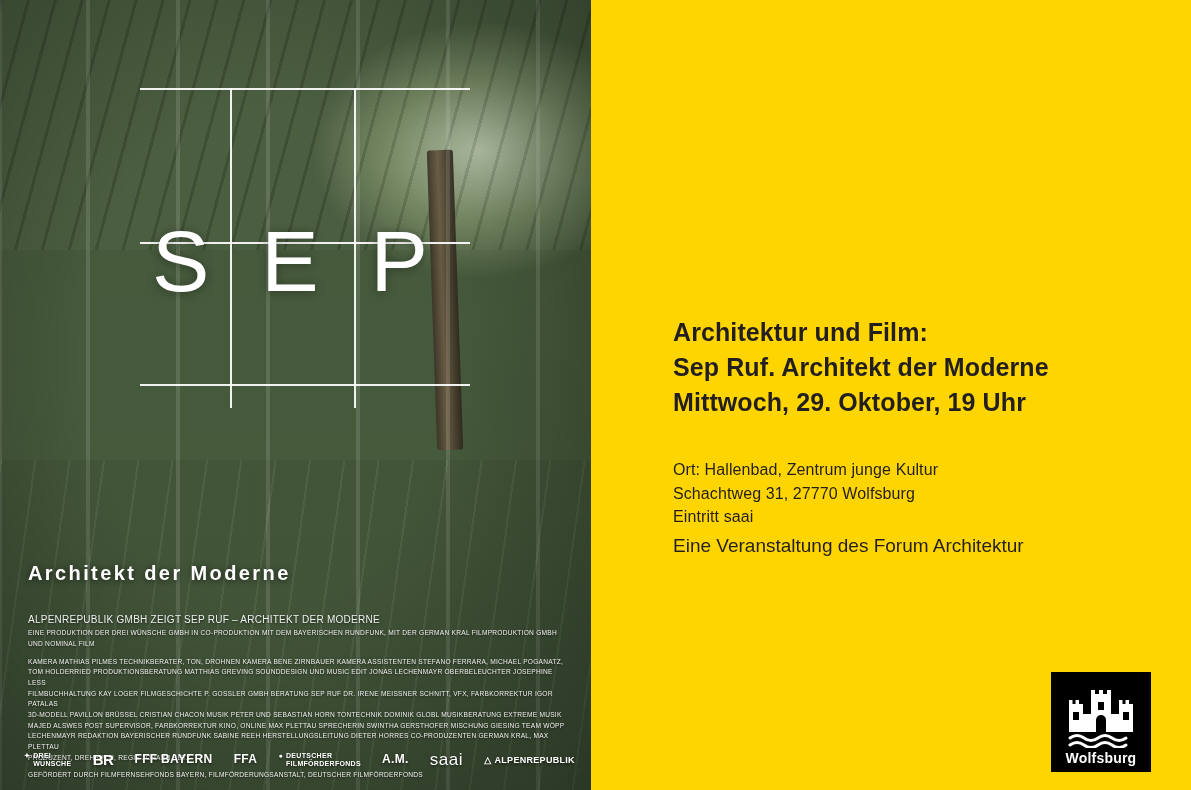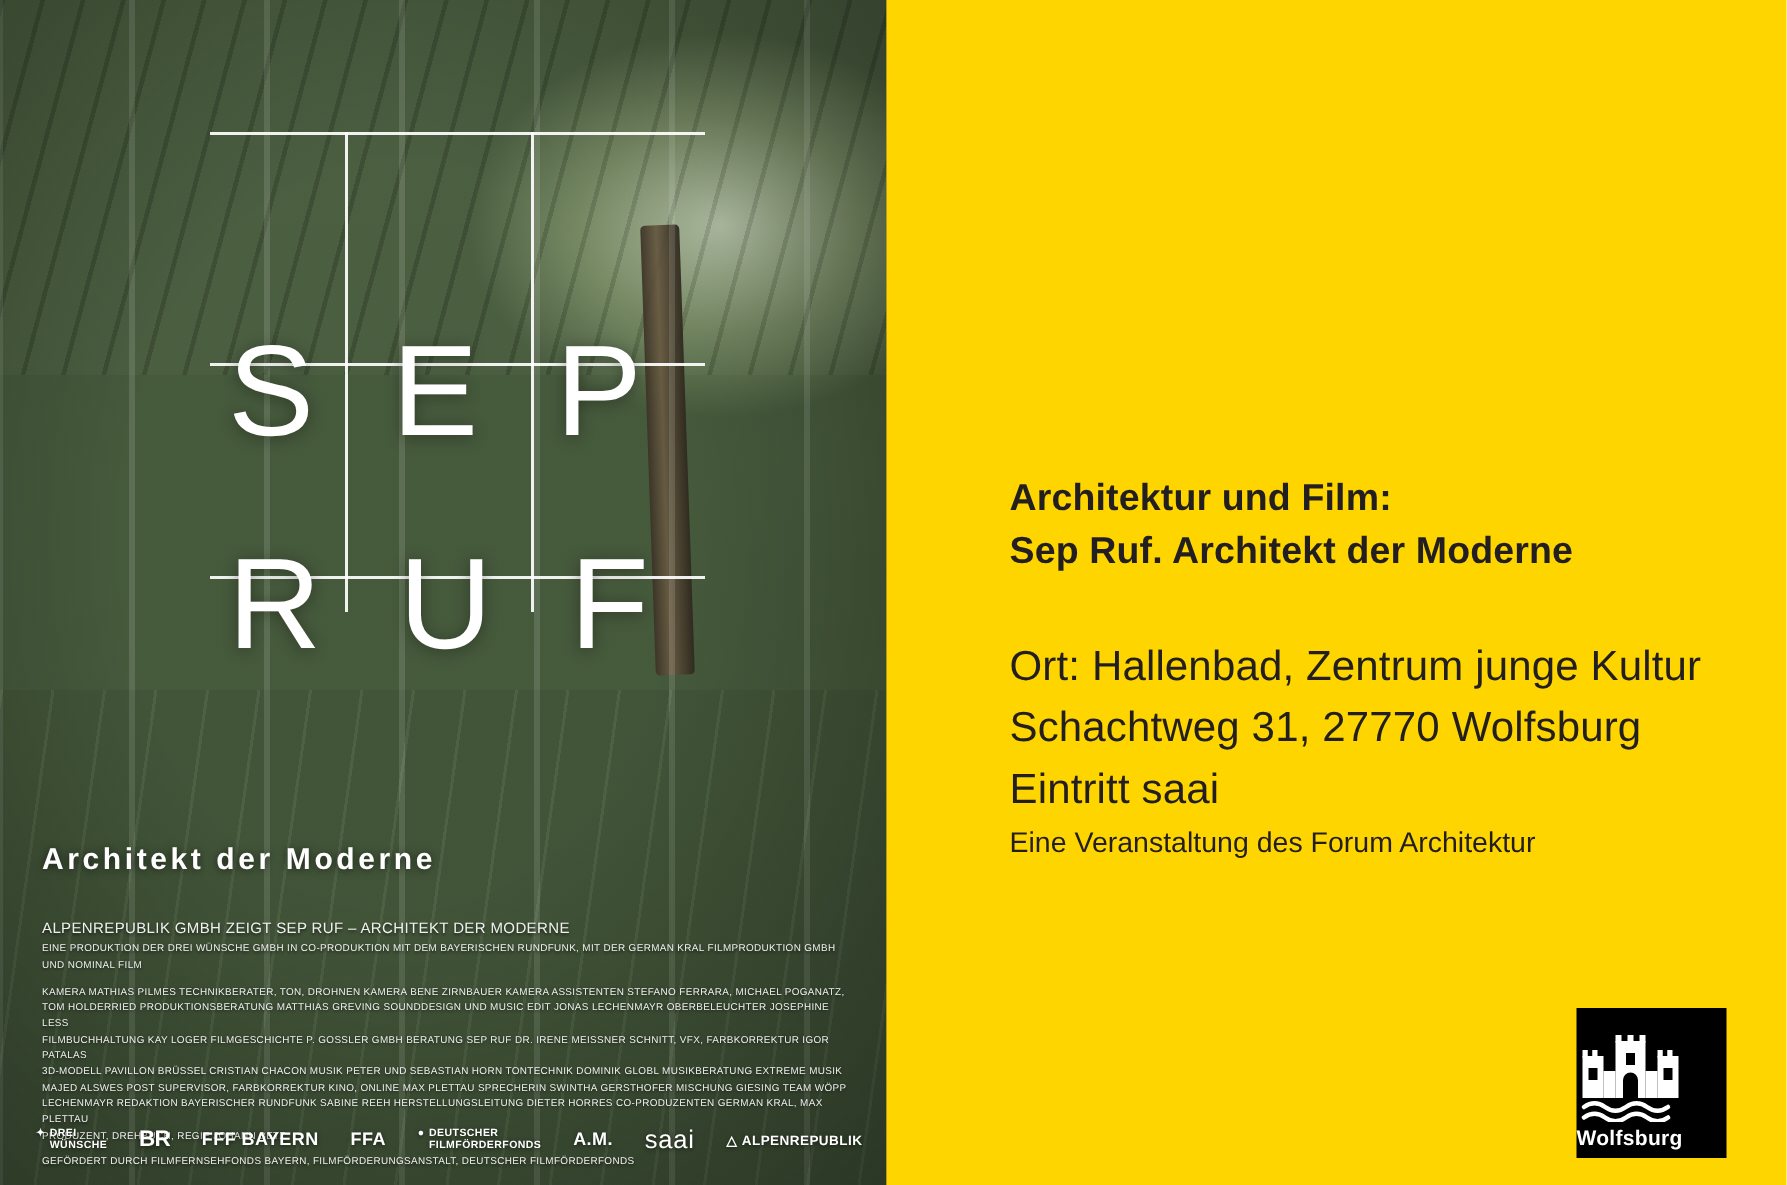--- a/index.html
+++ b/index.html
@@ -206,21 +206,21 @@
   }
   .headline {
     font-size: 25px;
     font-weight: 700;
     line-height: 1.40;
     letter-spacing: .1px;
     margin: 0;
   }
   .venue {
     margin-top: 38px;
-    font-size: 28px;
+    font-size: 16px;
     font-weight: 400;
     line-height: 1.47;
     letter-spacing: .1px;
   }
   .organizer {
     margin-top: 4px;
     font-size: 19px;
     font-weight: 400;
     line-height: 1.4;
   }
@@ -229,21 +229,21 @@
   .wob-logo {
     position: absolute;
     right: 40px;
     bottom: 18px;
     width: 100px;
     height: 100px;
     background: #000;
     color: #fff;
     display: flex;
     flex-direction: column;
-    align-items: flex-start;
+    align-items: center;
     justify-content: flex-end;
     padding-bottom: 6px;
   }
   .wob-castle {
     width: 72px;
     height: 58px;
     margin-bottom: 2px;
   }
   .wob-name {
     font-size: 14px;
@@ -265,21 +265,20 @@
     <div class="floorplanks"></div>
     <div class="vignette"></div>
 
     <div class="logo-wrap">
       <div class="logo-grid-line lg-h1"></div>
       <div class="logo-grid-line lg-h2"></div>
       <div class="logo-grid-line lg-h3"></div>
       <div class="logo-grid-line lg-v1"></div>
       <div class="logo-grid-line lg-v2"></div>
       <div class="logo-text logo-sep">S E P</div>
-      <div class="logo-text logo-ruf">R U F</div>
     </div>
 
     <div class="subtitle">Architekt der Moderne</div>
 
     <div class="credits">
       <p class="lead">ALPENREPUBLIK GMBH ZEIGT SEP RUF – ARCHITEKT DER MODERNE</p>
       <p>EINE PRODUKTION DER DREI WÜNSCHE GMBH  IN CO-PRODUKTION MIT DEM BAYERISCHEN RUNDFUNK, MIT DER GERMAN KRAL FILMPRODUKTION GMBH UND NOMINAL FILM</p>
       <div class="block2">
         <p>KAMERA MATHIAS PILMES   TECHNIKBERATER, TON, DROHNEN KAMERA BENE ZIRNBAUER   KAMERA ASSISTENTEN STEFANO FERRARA, MICHAEL POGANATZ,</p>
         <p>TOM HOLDERRIED   PRODUKTIONSBERATUNG MATTHIAS GREVING   SOUNDDESIGN UND MUSIC EDIT JONAS LECHENMAYR   OBERBELEUCHTER JOSEPHINE LESS</p>
@@ -329,20 +328,21 @@
         <span>ALPENREPUBLIK</span>
       </div>
     </div>
   </div>
 
   <div class="panel">
     <div class="event-text">
       <div class="headline">
         <div>Architektur und  Film:</div>
         <div>Sep Ruf. Architekt der Moderne</div>
+        <div>Mittwoch, 29. Oktober, 19 Uhr</div>
       </div>
       <div class="venue">
         <div>Ort: Hallenbad, Zentrum junge Kultur</div>
         <div>Schachtweg 31, 27770 Wolfsburg</div>
         <div>Eintritt saai</div>
       </div>
       <div class="organizer">Eine Veranstaltung des Forum Architektur</div>
     </div>
 
     <div class="wob-logo">

